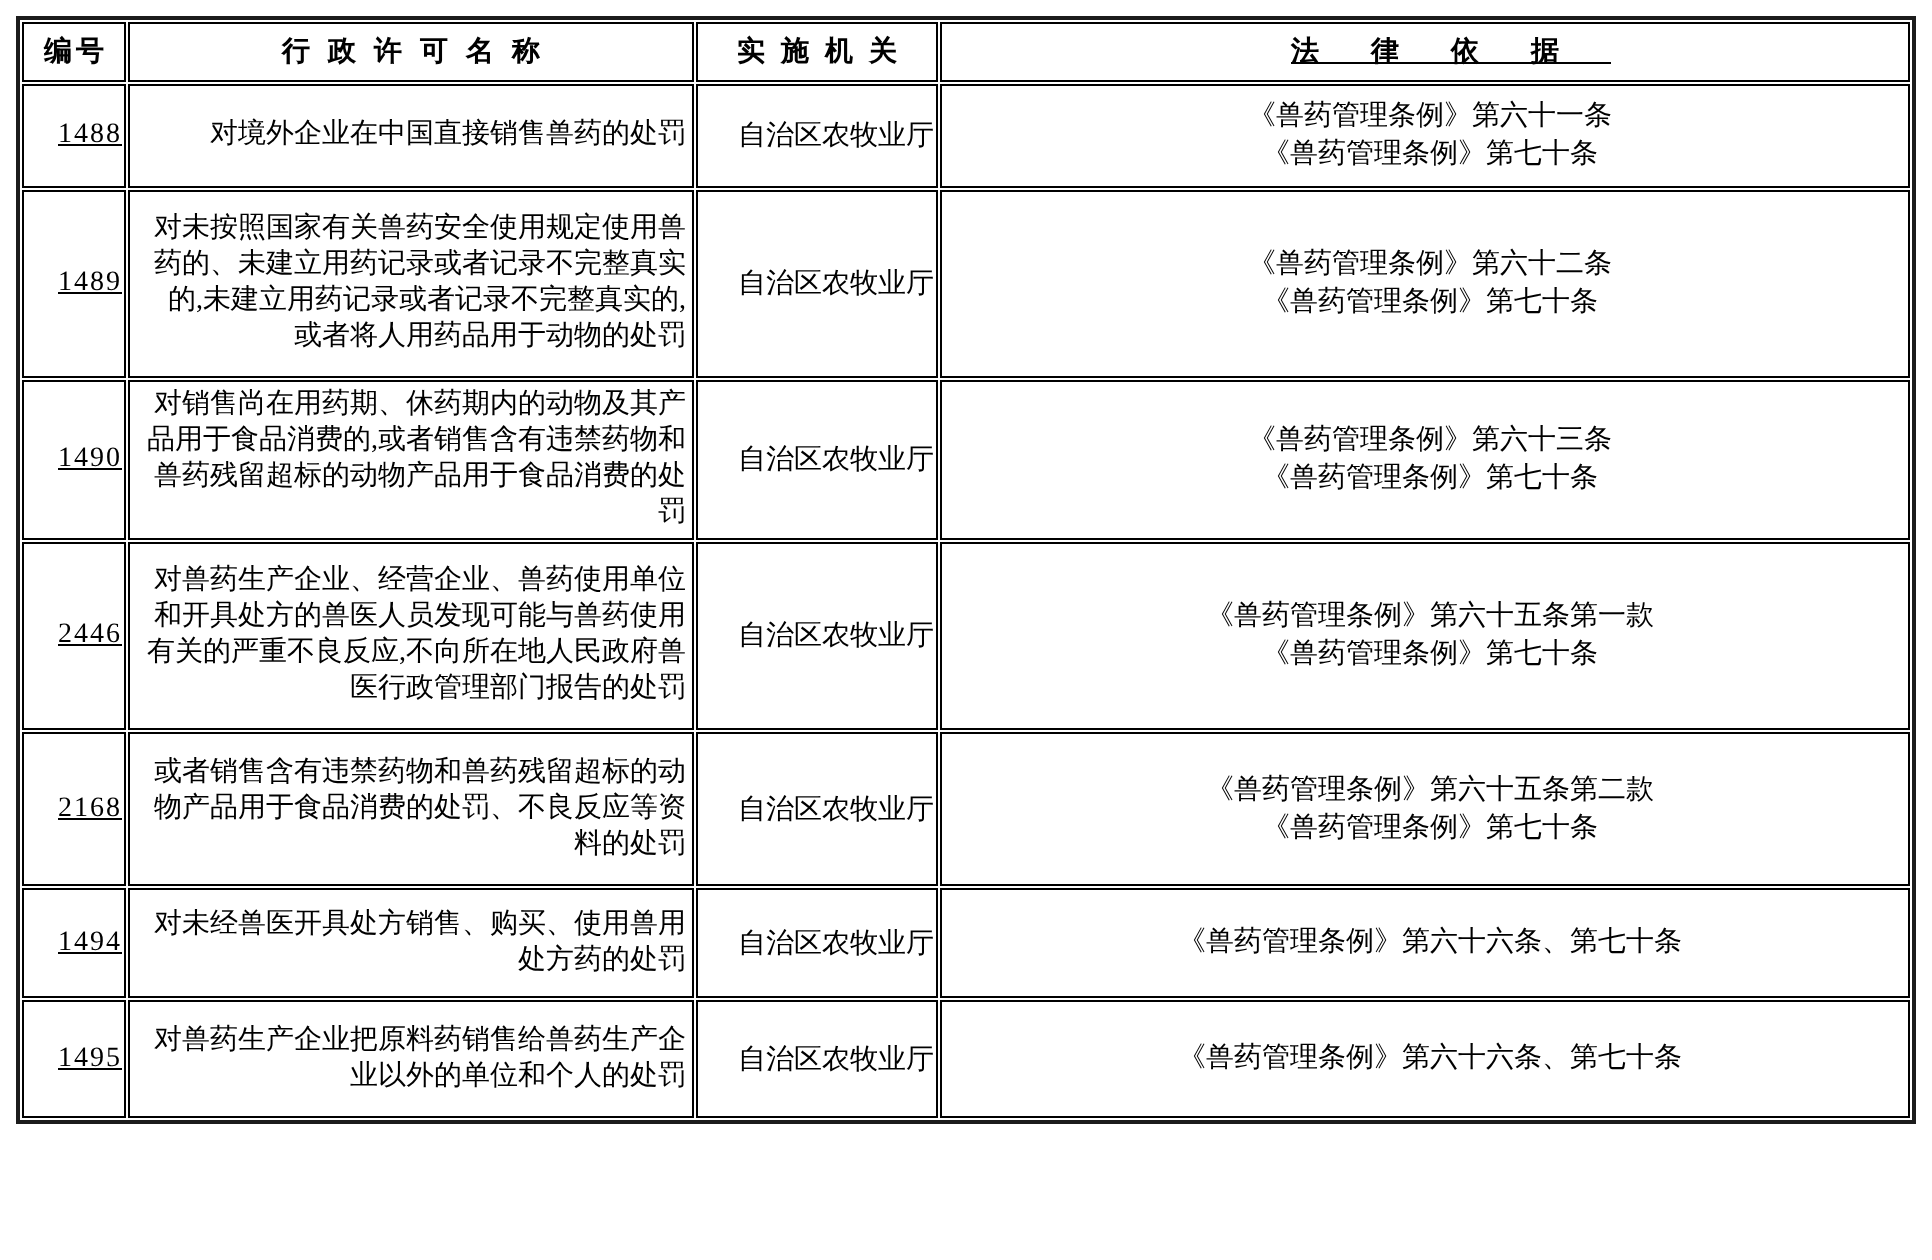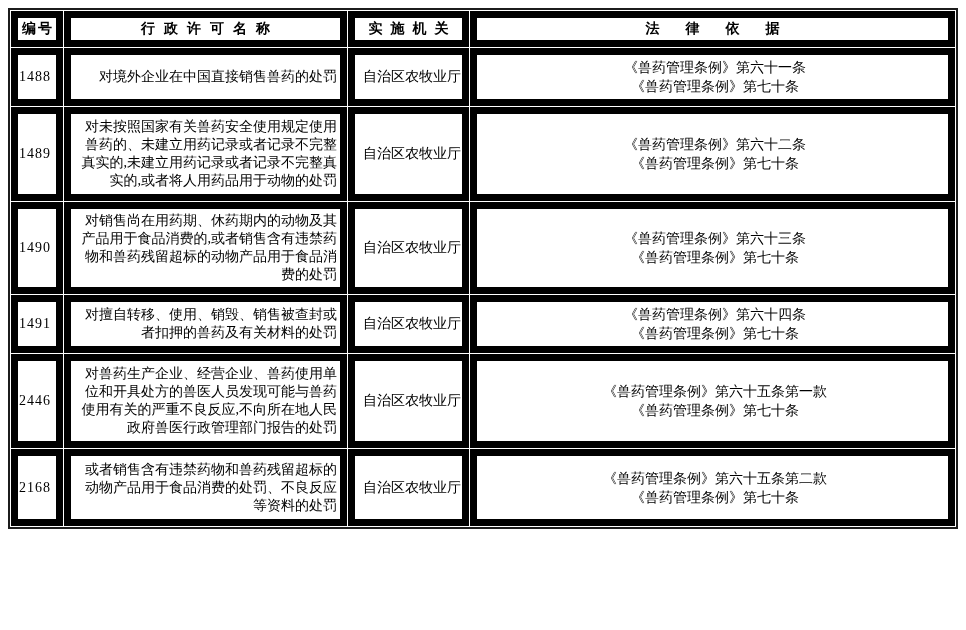--- a/index.html
+++ b/index.html
@@ -20,21 +20,21 @@
     border-collapse: separate;
     border-spacing: 1px;
     table-layout: fixed;
     background: #ffffff;
   }
   .doc-table col.col-id     { width: 52px; }
   .doc-table col.col-name   { width: 283px; }
   .doc-table col.col-agency { width: 121px; }
   .doc-table col.col-legal  { width: auto; }
   .doc-table th, .doc-table td {
-    border: 7px solid #000000;
+    border: 1px solid #000000;
     vertical-align: middle;
     font-size: 14px;
     background: #ffffff;
     overflow: hidden;
   }
   .doc-table th {
     font-weight: bold;
     text-align: center;
     padding: 2px 0;
   }
@@ -43,25 +43,26 @@
   tr.r1 { height: 94px; }
   tr.r2 { height: 77px; }
   tr.r3 { height: 53px; }
   tr.r4 { height: 94px; }
   tr.r5 { height: 77px; }
   tr.r6 { height: 55px; }
   tr.r7 { height: 59px; }
   .th-id     { letter-spacing: 2px;  text-indent: 2px; }
   .th-name   { letter-spacing: 9px;  text-indent: 9px; margin-top: 16px; }
   .th-agency { letter-spacing: 8px;  text-indent: 8px; }
-  .th-legal  { letter-spacing: 26px; text-indent: 26px; }
+  .th-legal  { letter-spacing: 26px; text-indent: 26px; text-decoration: underline; }
   .c-id {
-    text-align: left;
+    text-align: right;
     font-size: 13px;
     letter-spacing: 1px;
+    text-decoration: underline;
   }
   .c-name {
     text-align: right;
     padding: 3px 3px 3px 7px;
     line-height: 18px;
   }
   .c-agency {
     text-align: right;
     padding: 2px 1px;
   }
@@ -103,35 +104,40 @@
       <td class="c-legal">《兽药管理条例》第六十二条
 《兽药管理条例》第七十条</td>
     </tr>
     <tr class="r2">
       <td class="c-id">1490</td>
       <td class="c-name">对销售尚在用药期、休药期内的动物及其产品用于食品消费的,或者销售含有违禁药物和兽药残留超标的动物产品用于食品消费的处罚</td>
       <td class="c-agency">自治区农牧业厅</td>
       <td class="c-legal">《兽药管理条例》第六十三条
 《兽药管理条例》第七十条</td>
     </tr>
-    <tr class="r3">
-      <td class="c-id">1491</td>
-      <td class="c-name">对擅自转移、使用、销毁、销售被查封或者扣押的兽药及有关材料的处罚</td>
-      <td class="c-agency">自治区农牧业厅</td>
-      <td class="c-legal">《兽药管理条例》第六十四条
-《兽药管理条例》第七十条</td>
-    </tr>
     <tr class="r4">
       <td class="c-id">2446</td>
       <td class="c-name">对兽药生产企业、经营企业、兽药使用单位和开具处方的兽医人员发现可能与兽药使用有关的严重不良反应,不向所在地人民政府兽医行政管理部门报告的处罚</td>
       <td class="c-agency">自治区农牧业厅</td>
       <td class="c-legal">《兽药管理条例》第六十五条第一款
 《兽药管理条例》第七十条</td>
     </tr>
     <tr class="r5">
       <td class="c-id">2168</td>
       <td class="c-name">或者销售含有违禁药物和兽药残留超标的动物产品用于食品消费的处罚、不良反应等资料的处罚</td>
       <td class="c-agency">自治区农牧业厅</td>
       <td class="c-legal">《兽药管理条例》第六十五条第二款
 《兽药管理条例》第七十条</td>
     </tr>
+    <tr class="r6">
+      <td class="c-id">1494</td>
+      <td class="c-name">对未经兽医开具处方销售、购买、使用兽用处方药的处罚</td>
+      <td class="c-agency">自治区农牧业厅</td>
+      <td class="c-legal">《兽药管理条例》第六十六条、第七十条</td>
+    </tr>
+    <tr class="r7">
+      <td class="c-id">1495</td>
+      <td class="c-name">对兽药生产企业把原料药销售给兽药生产企业以外的单位和个人的处罚</td>
+      <td class="c-agency">自治区农牧业厅</td>
+      <td class="c-legal">《兽药管理条例》第六十六条、第七十条</td>
+    </tr>
   </tbody>
 </table>
 
 </body></html>

